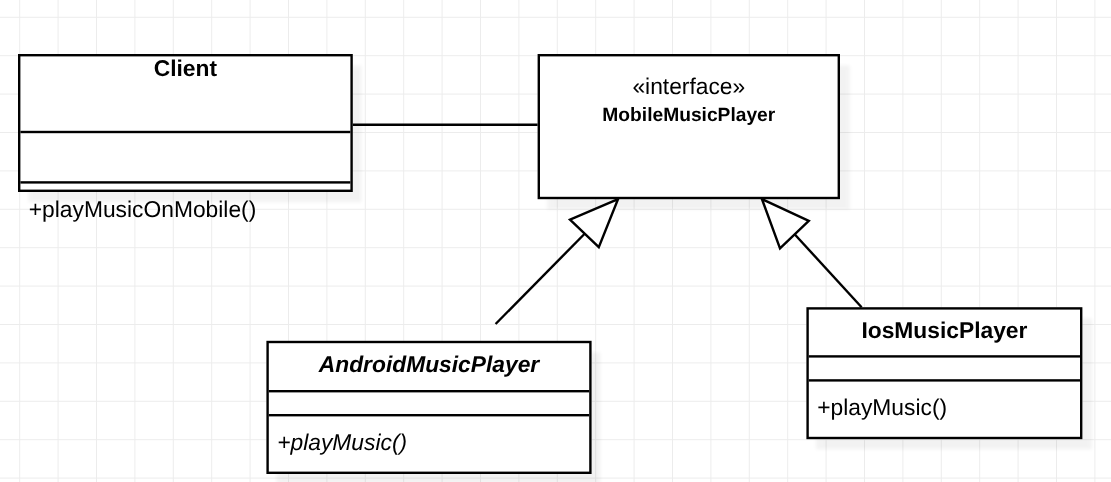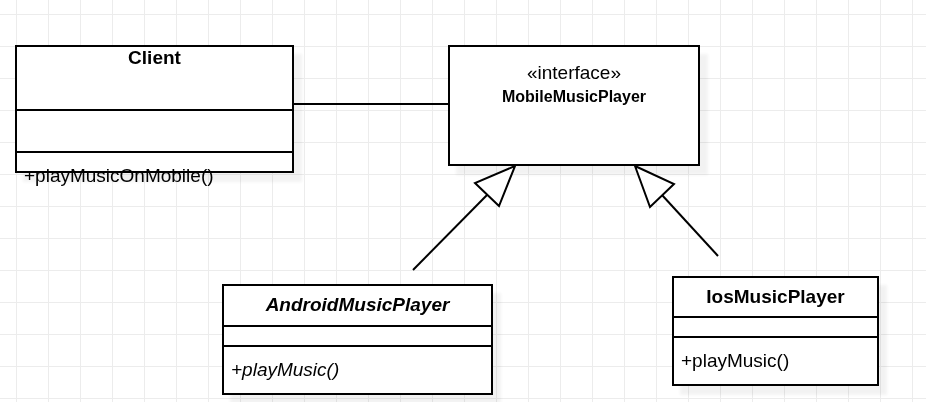--- a/index.html
+++ b/index.html
@@ -56,32 +56,32 @@
   }
   .section-methods {
     border-top: 2px solid #000000;
     display: flex;
     align-items: center;
     padding: 12px 7px;
     font-size: 19px;
     white-space: nowrap;
     flex: 1;
   }
-  #box-client    { left: 15px;  top: 45px;  width: 279px; height: 128px; gap: 40px; }
+  #box-client    { left: 15px;  top: 45px;  width: 279px; height: 115px; gap: 40px; }
   #box-client .section-title { height: 49px; }
   #box-client .section-attrs { height: 20px; }
 
   #box-interface { left: 448px; top: 45px;  width: 252px; height: 121px; }
   #box-interface .section-title-2line { height: 73px; }
 
   #box-android   { left: 222px; top: 284px; width: 271px; height: 111px; font-style: italic; }
   #box-android .section-title { height: 45px; }
   #box-android .section-attrs { height: 21px; }
 
-  #box-ios       { left: 672px; top: 256px; width: 207px; height: 110px; margin-top: 20px; }
+  #box-ios       { left: 672px; top: 256px; width: 230px; height: 110px; }
   #box-ios .section-title { height: 44px; }
   #box-ios .section-attrs { height: 21px; }
 
   #connector-layer {
     position: absolute;
     left: 0;
     top: 0;
     z-index: 5;
   }
   #connector-layer line {

